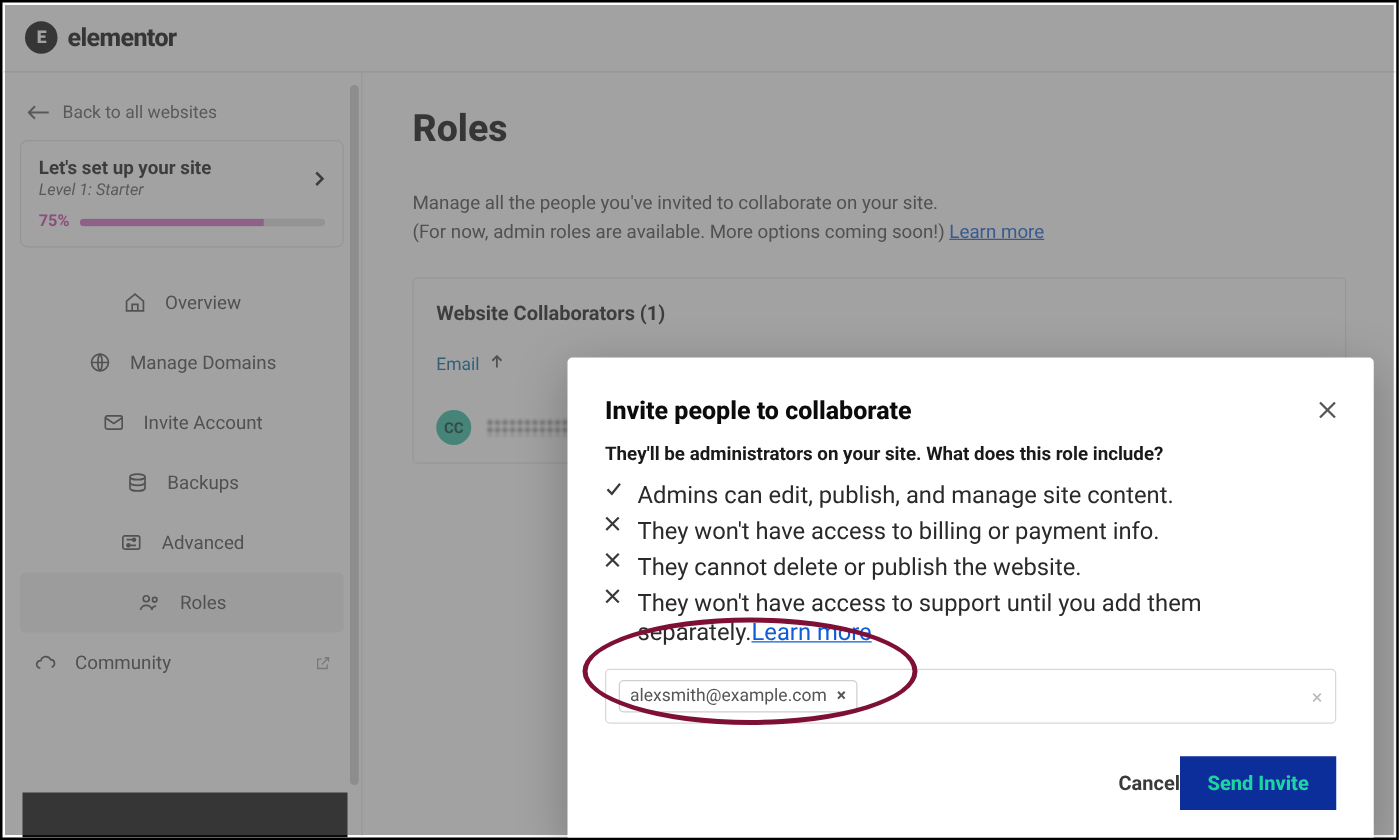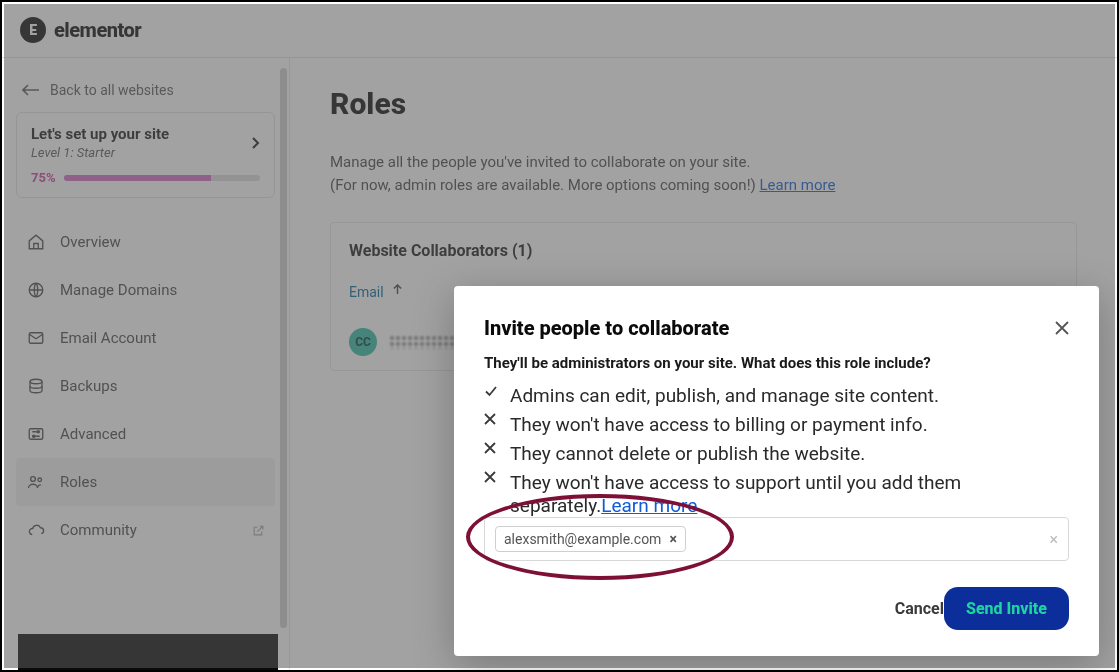--- a/index.html
+++ b/index.html
@@ -14,21 +14,21 @@
   .backlink { display: flex; align-items: center; gap: 10px; color: #5a5a5a; font-size: 14px; padding: 6px 6px 14px 6px; }
   .setup-card { border: 1px solid #e2e2e2; border-radius: 6px; padding: 12px 14px; margin-bottom: 20px; }
   .setup-head { display:flex; align-items:center; justify-content:space-between; }
   .setup-title { font-weight: 700; font-size: 15px; color:#1a1a1a; }
   .setup-sub { font-style: italic; color: #5a5a5a; font-size: 13px; margin-top: 2px; }
   .progress-row { display:flex; align-items:center; gap:8px; margin-top: 10px; }
   .progress-pct { color: #cc3fa5; font-weight: 700; font-size: 13px; }
   .progress-bar { flex:1; height: 6px; background: #dcdcdc; border-radius: 3px; overflow:hidden; }
   .progress-fill { height:100%; background: #d46bc6; }
   .nav { display:flex; flex-direction:column; }
-  .nav-item { display:flex; align-items:center; gap: 14px; padding: 14px 10px; color:#474747; font-size: 15px; border-radius:4px; }
+  .nav-item { display:flex; align-items:center; gap: 14px; padding: 14px 10px; color:#474747; font-size: 15px; border-radius:4px;justify-content:center; }
   .nav-item.active { background:#f2f2f2; }
   .nav-item .extlink { margin-left: auto; opacity:.5; }
   .nav-icon { width:20px; height:20px; display:flex; align-items:center; justify-content:center; color:#4a4a4a; }
   .sidebar-bottom { height: 36px; background:#0b0b0b; margin: auto -14px 0 -14px; width: 260px; margin-left: 0; margin-right: 0; align-self: flex-start; margin-top: auto; margin-bottom: -12px; margin-left: 2px;}
   .main { flex:1; padding: 28px 40px; overflow:auto; }
   .page-title { font-size: 30px; font-weight: 800; color:#0b0b0b; }
   .page-desc { margin-top: 30px; color:#474747; font-size: 15px; line-height: 1.5; }
   .page-desc a { color:#105cd8; text-decoration: underline; }
   .card { border:1px solid #e5e5e5; border-radius:4px; margin-top: 26px; }
   .card-title { padding: 18px 18px 10px 18px; font-weight:700; color:#1a1a1a; font-size:16px; }
@@ -39,27 +39,27 @@
   .dimmer { position:absolute; inset:2px; background: rgba(90,90,90,0.56); }
   .modal { position:absolute; left:452px; top:284px; width:645px; background:#fff; border-radius:4px; padding: 30px 30px 26px 30px; box-shadow: 0 10px 40px rgba(0,0,0,.25); }
   .modal-head { display:flex; align-items:center; justify-content:space-between; }
   .modal-title { font-size: 20px; font-weight: 800; color:#0b0b0b; }
   .close-x { color:#555; font-size:18px; cursor:pointer; }
   .modal-sub { margin-top: 14px; font-weight:700; font-size:15px; color:#1a1a1a; }
   .perm-list { margin-top: 12px; display:flex; flex-direction:column; gap:6px; }
   .perm-row { display:flex; gap:10px; align-items:flex-start; color:#2a2a2a; font-size:19px; }
   .perm-row .ic { width:16px; flex:none; color:#3a3a3a; }
   .perm-row a { color:#105cd8; text-decoration: underline; }
-  .email-field { border:1px solid #d8d8d8; border-radius:4px; padding: 8px 10px; display:flex; align-items:center; justify-content:space-between;gap:32px; }
+  .email-field { margin-top: 18px; border:1px solid #d8d8d8; border-radius:4px; padding: 8px 10px; display:flex; align-items:center; justify-content:space-between;gap:32px; }
   .chip { border:1px solid #cfcfcf; border-radius:4px; padding: 4px 8px; display:flex; align-items:center; gap:8px; color:#555; font-size:14px; background:#fff; }
   .chip .chip-x { font-weight:700; color:#555; }
   .clear-x { color:#bbb; font-size:16px; }
   .modal-actions { display:flex; justify-content:flex-end; align-items:center; margin-top: 26px; }
   .btn-cancel { color:#3a3a3a; font-weight:700; font-size:16px; background:none; border:none; cursor:pointer; }
-  .btn-send { background:#0b2e9a; color:#1ed3a1; font-weight:800; font-size:16px; border:none; padding: 12px 22px; border-radius:14px; cursor:pointer; }
+  .btn-send { background:#0b2e9a; color:#1ed3a1; font-weight:800; font-size:16px; border:none; padding: 12px 22px; border-radius:0; cursor:pointer; }
   .annot-ellipse { position:absolute; border:4px solid #7e1038; border-radius:50%; pointer-events:none; }
   svg { display:block; }
 </style>
 </head>
 <body>
 
 <div class="topbar">
   <div class="logo">
     <span class="badge">E</span>
     <span>elementor</span>
@@ -117,21 +117,21 @@
           </span>
         <span>Manage Domains</span>
       </div>
       <div class="nav-item">
         <span class="nav-icon">
             <svg width="18" height="18" viewBox="0 0 24 24" fill="none" stroke="#4a4a4a" stroke-width="1.8">
               <rect x="3" y="5" width="18" height="14" rx="2"></rect>
               <path d="m3 7 9 6 9-6"></path>
             </svg>
           </span>
-        <span>Email Account</span>
+        <span>Invite Account</span>
       </div>
       <div class="nav-item">
         <span class="nav-icon">
             <svg width="18" height="18" viewBox="0 0 24 24" fill="none" stroke="#4a4a4a" stroke-width="1.8">
               <ellipse cx="12" cy="6" rx="8" ry="3"></ellipse>
               <path d="M4 6v12c0 1.7 3.6 3 8 3s8-1.3 8-3V6"></path>
               <path d="M4 12c0 1.7 3.6 3 8 3s8-1.3 8-3"></path>
             </svg>
           </span>
         <span>Backups</span>

